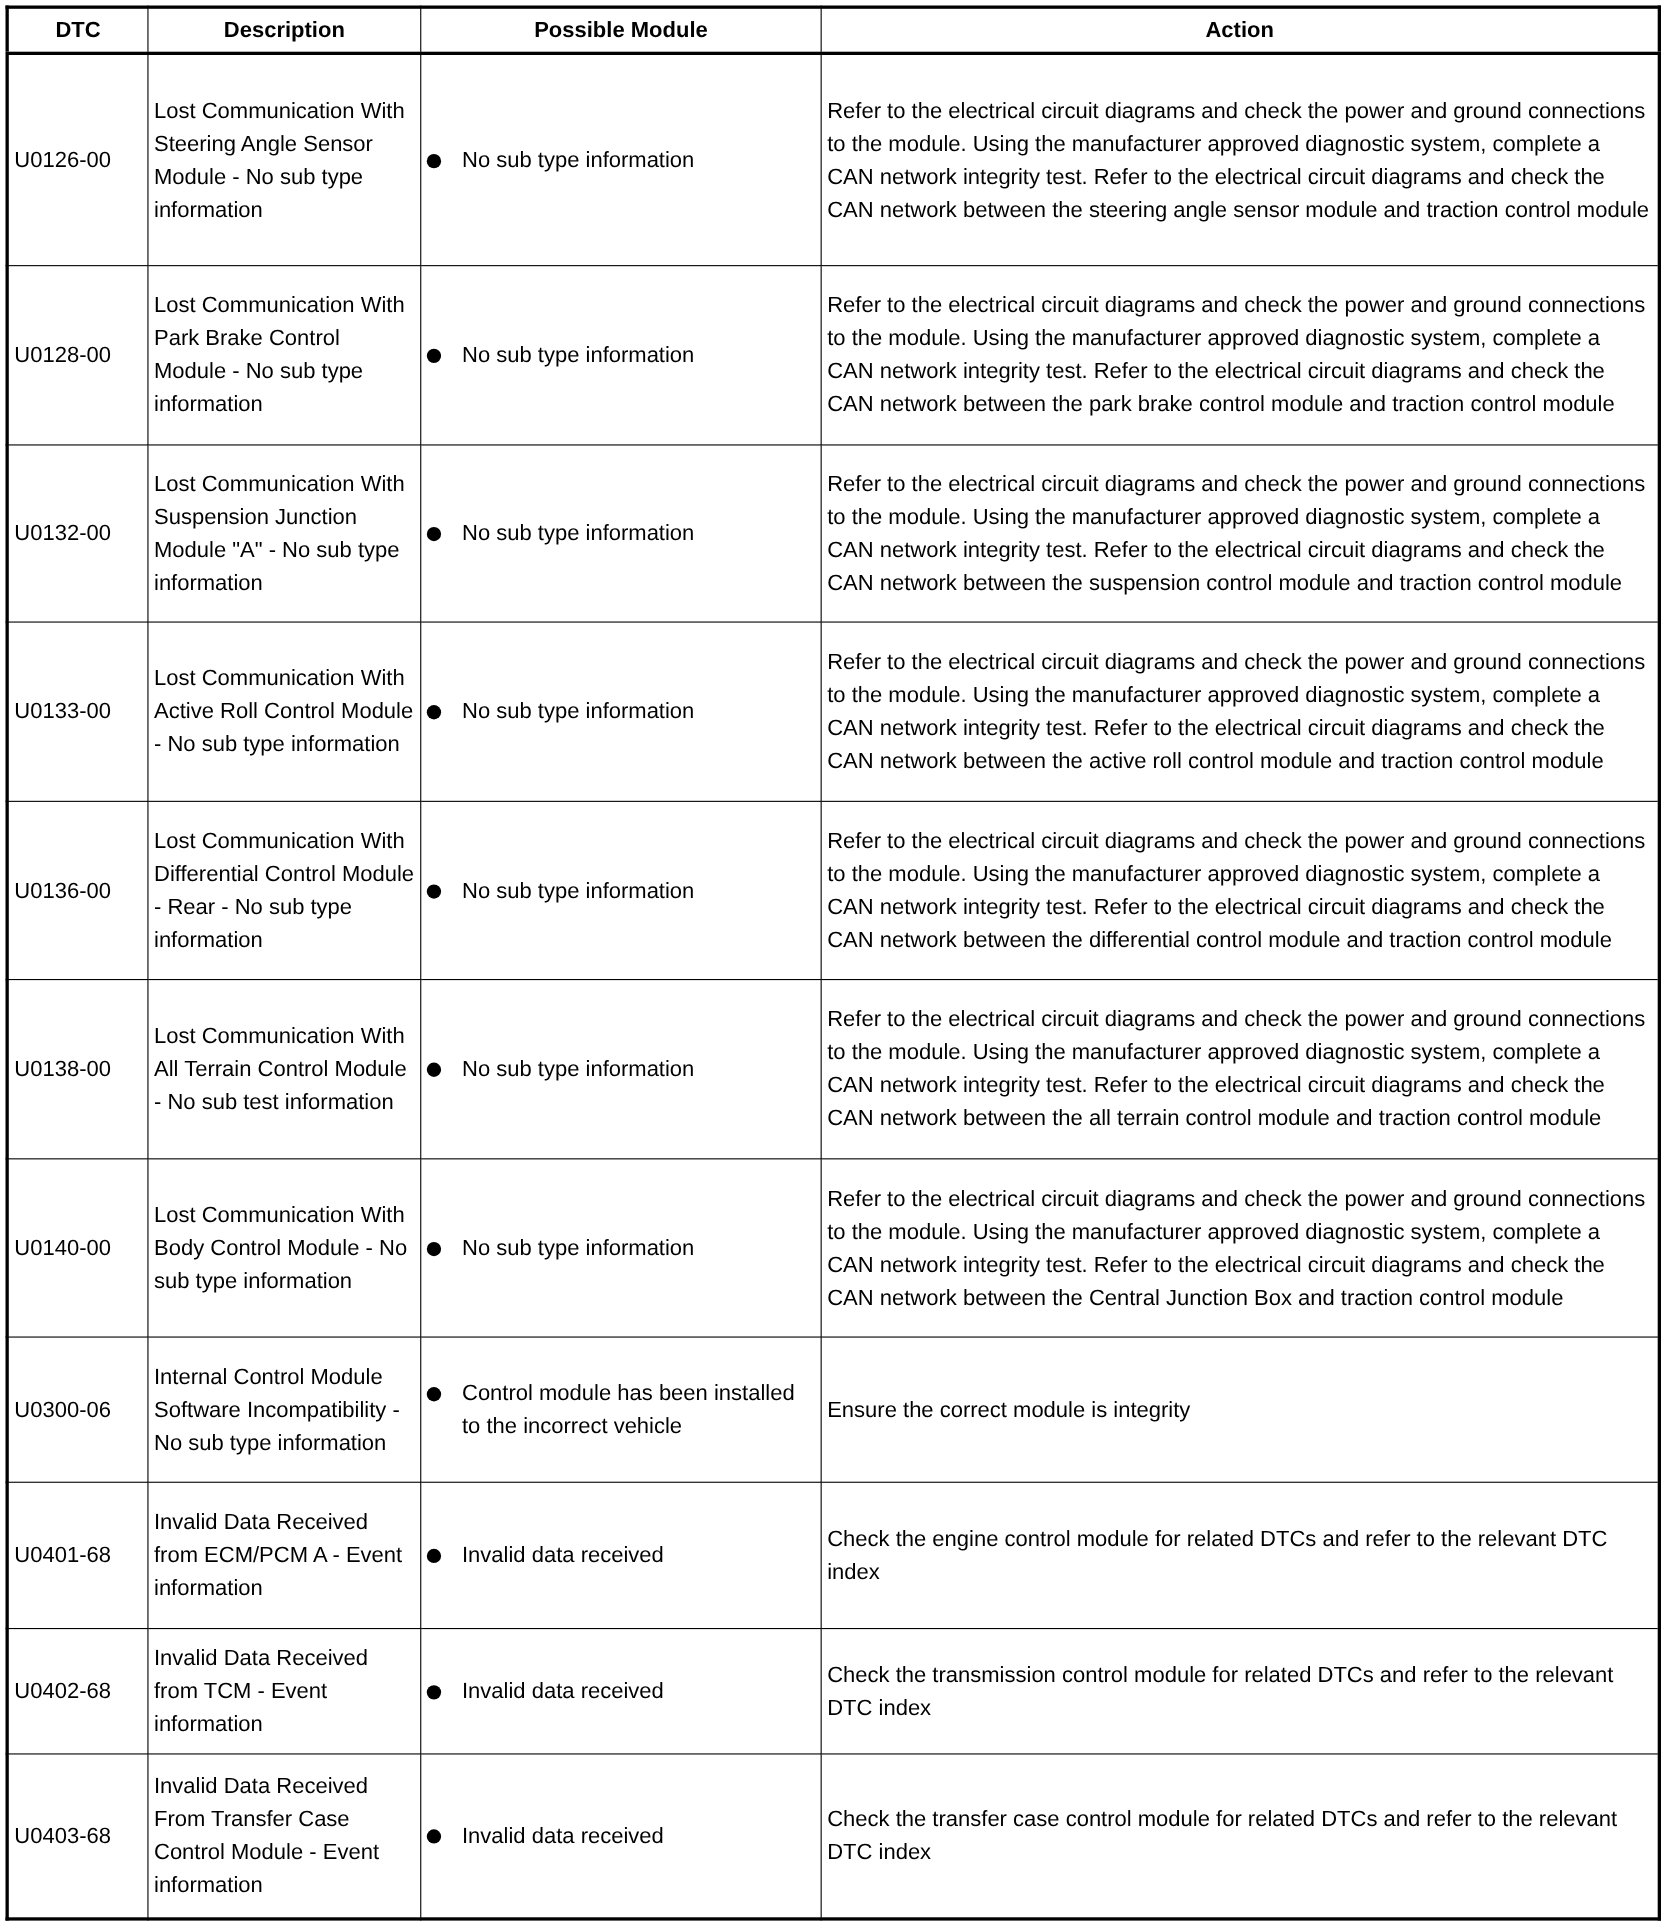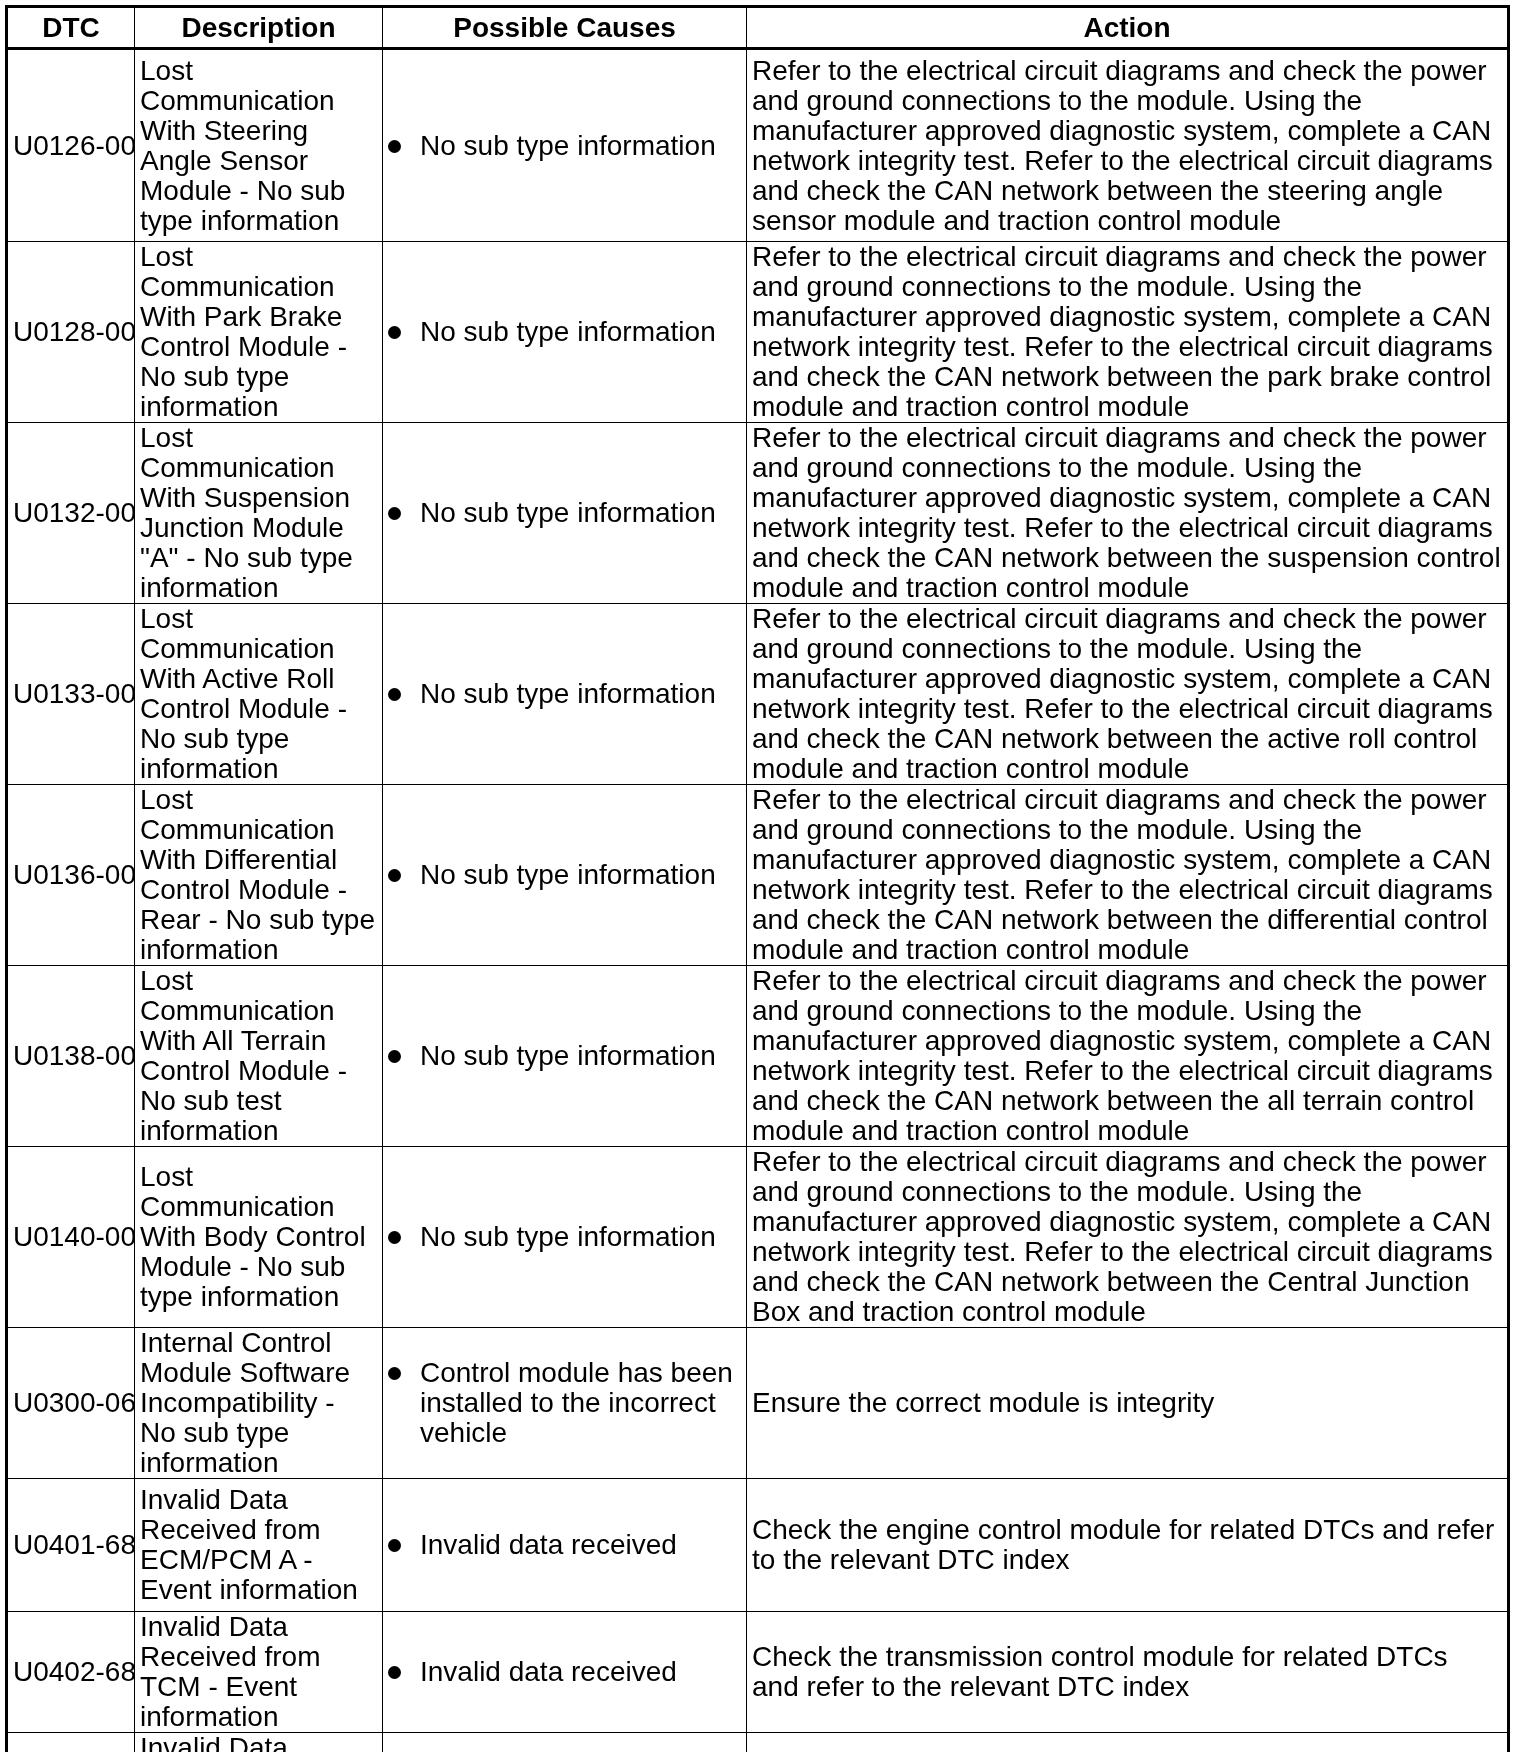--- a/index.html
+++ b/index.html
@@ -2,21 +2,21 @@
 <html><head>
 <meta charset="utf-8">
 <style>
   html, body { margin:0; padding:0; background:#ffffff; }
   body { width:1520px; height:1752px; position:relative; overflow:hidden;
          font-family:"Liberation Sans", sans-serif; color:#000; }
   table.dtc { position:absolute; left:5px; top:5px; width:1502px;
               border-collapse:collapse; table-layout:fixed;
               border:3px solid #000; }
   table.dtc th, table.dtc td { border:1.5px solid #000; padding:0 5px;
-              vertical-align:middle; font-size:28px; line-height:30px; }
+              vertical-align:middle; font-size:20px; line-height:30px; }
   table.dtc th { font-weight:bold; text-align:center; height:39px; padding:0; }
   table.dtc thead tr { border-bottom:3px solid #000; }
   col.c-dtc { width:128px; }
   col.c-desc { width:248px; }
   col.c-cause { width:364px; }
   col.c-act { width:762px; }
   td.dtc-code { padding-left:5px; white-space:nowrap; }
   td.cause { padding-left:26px; }
   .bullet-item { position:relative; padding-left:32px; }
   .bullet-item .dot { position:absolute; left:0; top:9px; width:13px; height:13px;
@@ -30,21 +30,21 @@
   <colgroup>
     <col class="c-dtc">
       <col class="c-desc">
       <col class="c-cause">
       <col class="c-act">
   </colgroup>
   <thead>
     <tr>
       <th>DTC</th>
       <th>Description</th>
-      <th>Possible Causes</th>
+      <th>Possible Module</th>
       <th>Action</th>
     </tr>
   </thead>
   <tbody id="rows">
   <tr style="height: 193px;">
     <td class="dtc-code">U0126-00</td>
     <td class="desc">Lost Communication With Steering Angle Sensor Module - No sub type information</td>
     <td class="cause">
       <div class="bullet-item">
         <span class="dot"></span>

